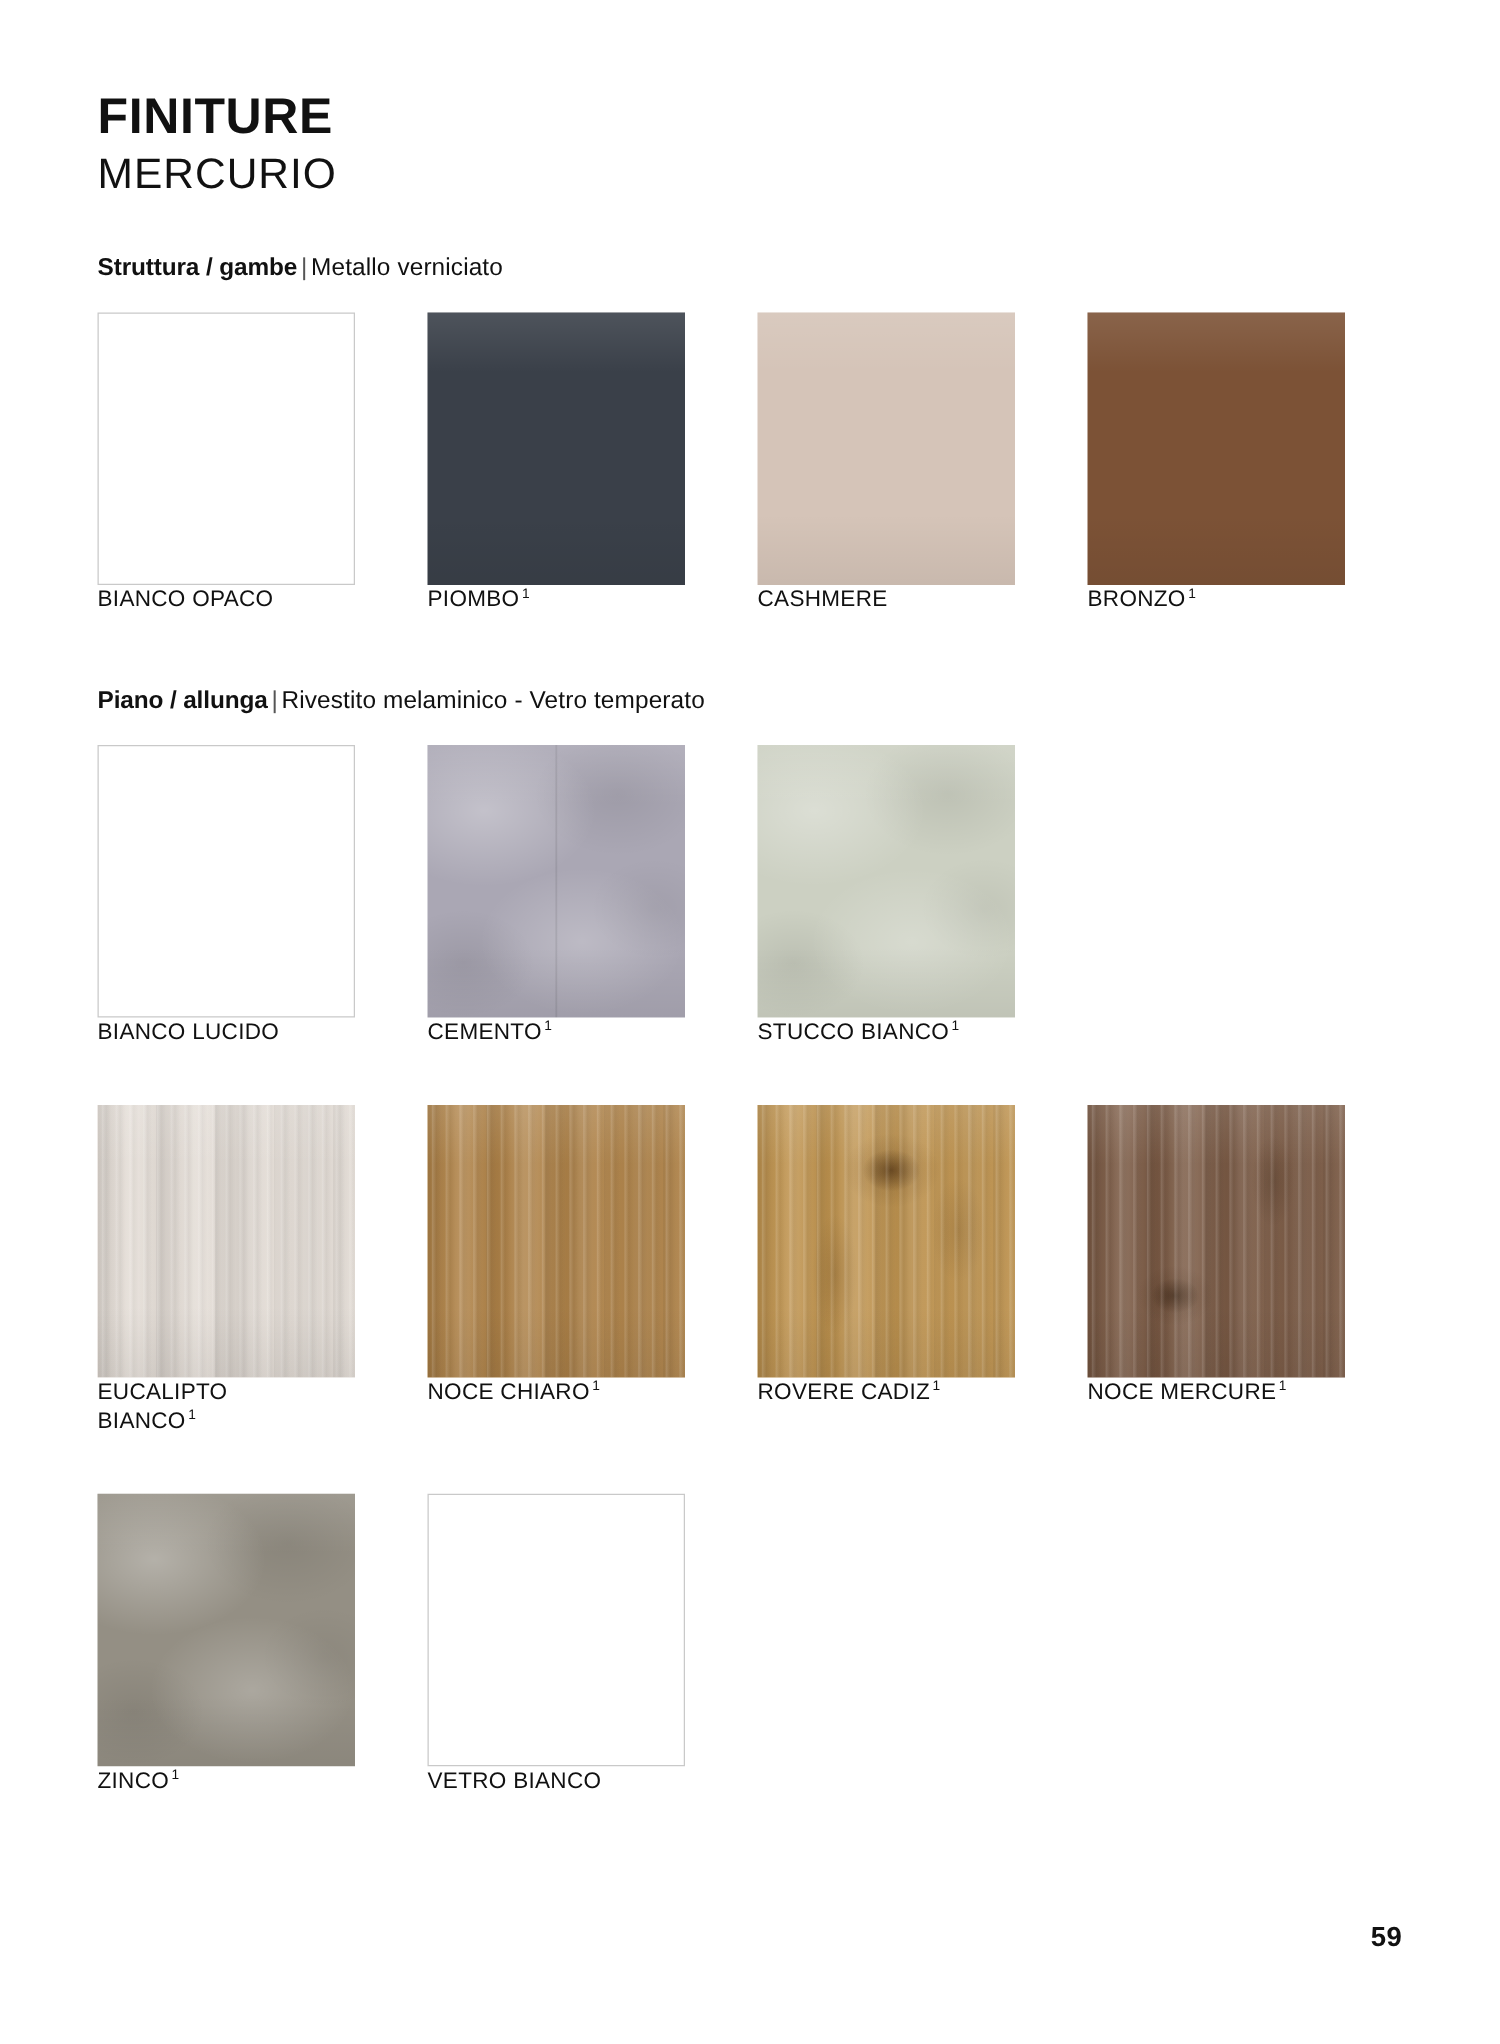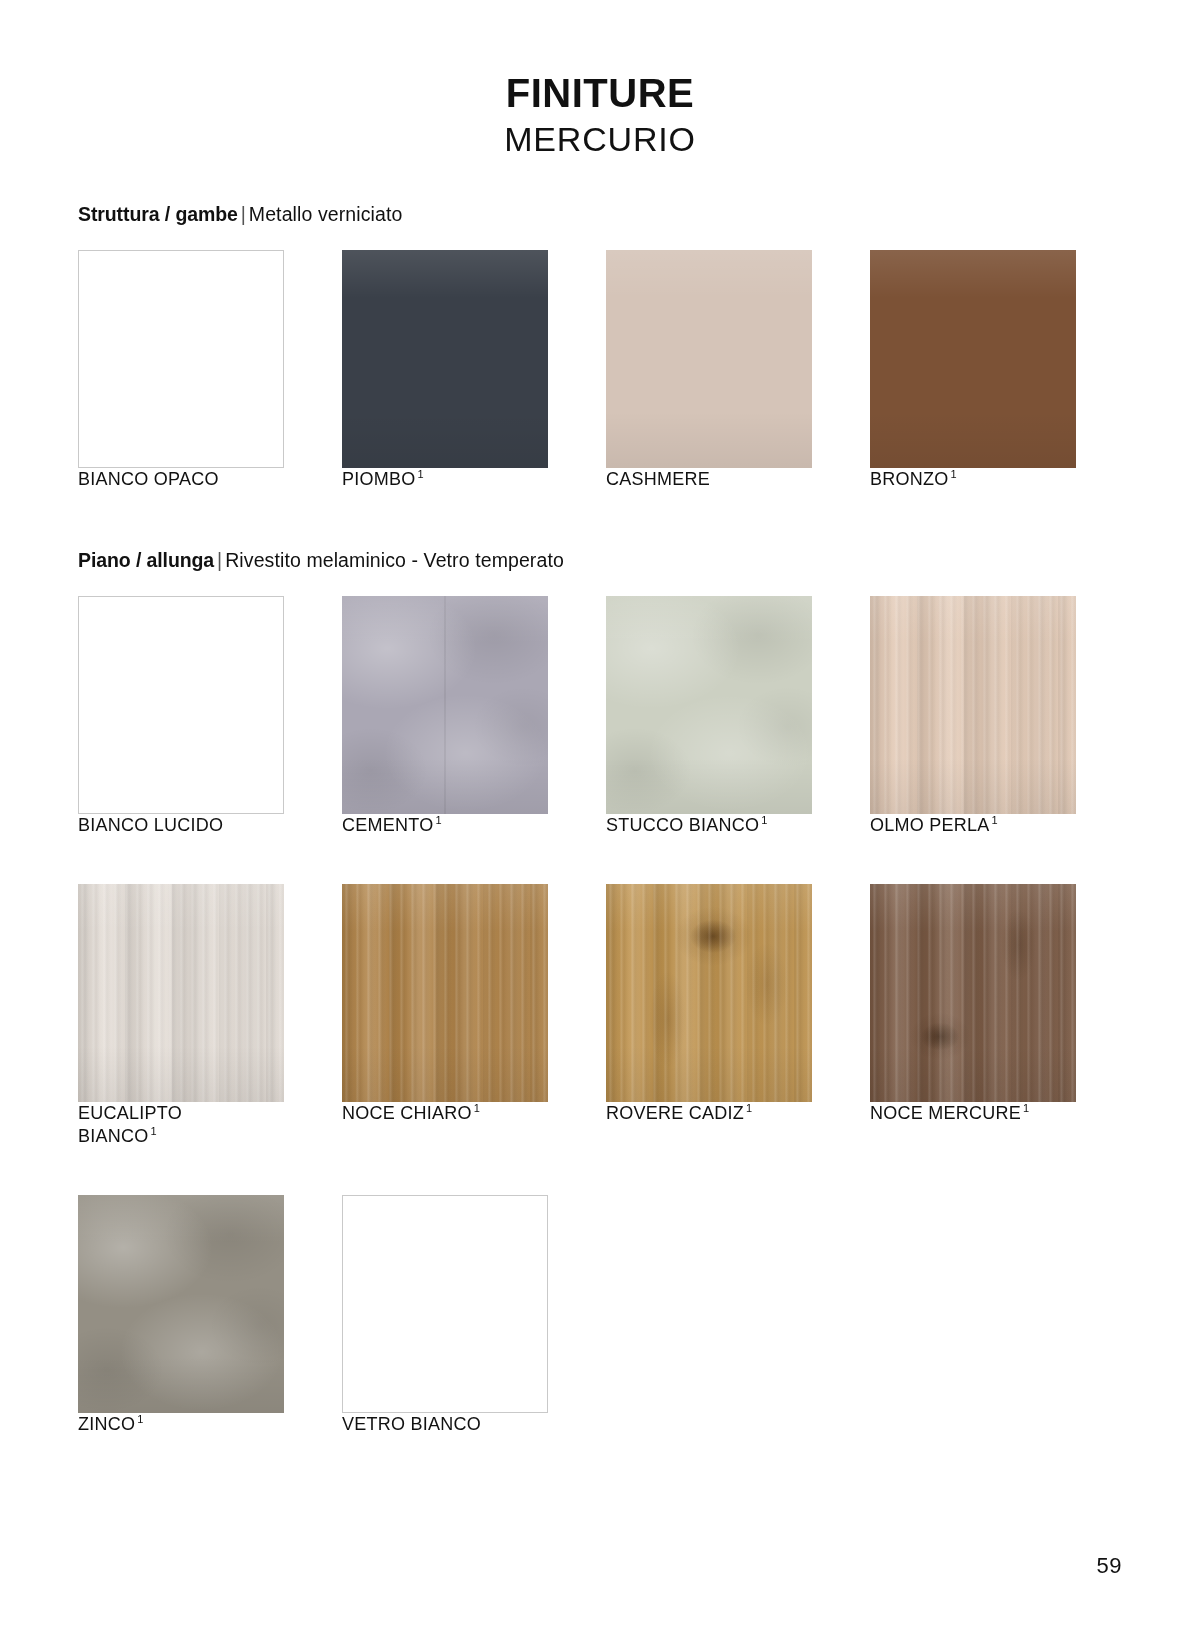--- a/index.html
+++ b/index.html
@@ -19,21 +19,20 @@
   .page {
     width: 1200px;
     height: 1635px;
     position: relative;
     box-sizing: border-box;
     padding: 0 78px;
   }
 
   
   .header {
-    text-align: center;
     padding-top: 72px;
   }
   .title-main {
     font-size: 40px;
     font-weight: 700;
     letter-spacing: 0.5px;
     line-height: 1.05;
     color: #111111;
     margin: 0;
   }
@@ -178,23 +177,23 @@
   .tex-vig {
     background-image:
       linear-gradient(180deg, rgba(255,255,255,0.10), rgba(255,255,255,0) 22%),
       linear-gradient(0deg, rgba(0,0,0,0.06), rgba(0,0,0,0) 26%);
   }
 
   
   .page-number {
     position: absolute;
     right: 78px;
-    bottom: 56px;
+    bottom: 72px;
     font-size: 22px;
-    font-weight: 400;
+    font-weight: 700;
     color: #111111;
     letter-spacing: 0.5px;
   }
 </style>
 </head>
 <body>
 
 <div class="page">
 
   <div class="header">
@@ -274,30 +273,20 @@
       <div class="swatch-cell">
         <div class="swatch-box" style="background:#ccd0c2;">
           <div class="tex tex-mottle"></div>
           <div class="tex tex-vig"></div>
         </div>
         <div class="swatch-label">
           <span>STUCCO BIANCO</span><sup>1</sup>
         </div>
       </div>
 
-      <div class="swatch-cell">
-        <div class="swatch-box" style="background:#e4cbb7;">
-          <div class="tex tex-plank"></div>
-          <div class="tex tex-grain-v"></div>
-          <div class="tex tex-vig"></div>
-        </div>
-        <div class="swatch-label">
-          <span>OLMO PERLA</span><sup>1</sup>
-        </div>
-      </div>
 
     </div>
 
     <div class="swatch-grid swatch-row-gap">
 
       <div class="swatch-cell">
         <div class="swatch-box" style="background:#e5ded7;">
           <div class="tex tex-plank"></div>
           <div class="tex tex-grain-v"></div>
           <div class="tex tex-vig"></div>

